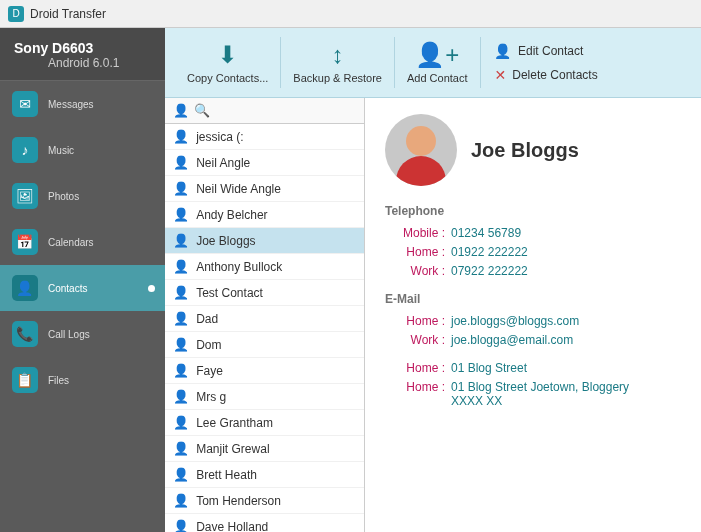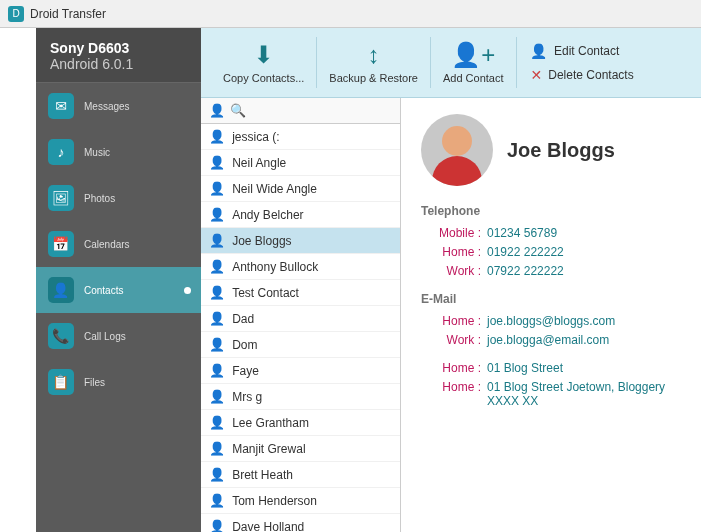--- a/index.html
+++ b/index.html
@@ -19,38 +19,38 @@
     #titlebar .app-icon {
       width: 16px; height: 16px;
       background: #2196a8;
       border-radius: 3px;
       margin-right: 6px;
       display: flex; align-items: center; justify-content: center;
       font-size: 10px; color: white;
     }
 
     
-    #main { display: flex; height: 504px; padding-left: 36px; }
+    #main { display: flex; height: 504px; }
 
     
     #sidebar {
       width: 165px;
       background: #5a5a5a;
       color: #fff;
       display: flex;
       flex-direction: column;
       flex-shrink: 0;
     }
     #device-info {
       padding: 12px 10px 10px 14px;
       background: #4a4a4a;
       border-bottom: 1px solid #666;
     }
     #device-info .device-name { font-size: 14px; font-weight: bold; color: #fff; }
-    #device-info .device-os { font-size: 14px; color: #ccc; }
+    #device-info .device-os { font-size: 12px; color: #ccc; margin-left: 34px; }
 
     .sidebar-item {
       display: flex;
       align-items: center;
       padding: 10px 12px;
       cursor: pointer;
       color: #ddd;
       position: relative;
     }
     .sidebar-item.active { background: #4a9da8; color: #fff; }

